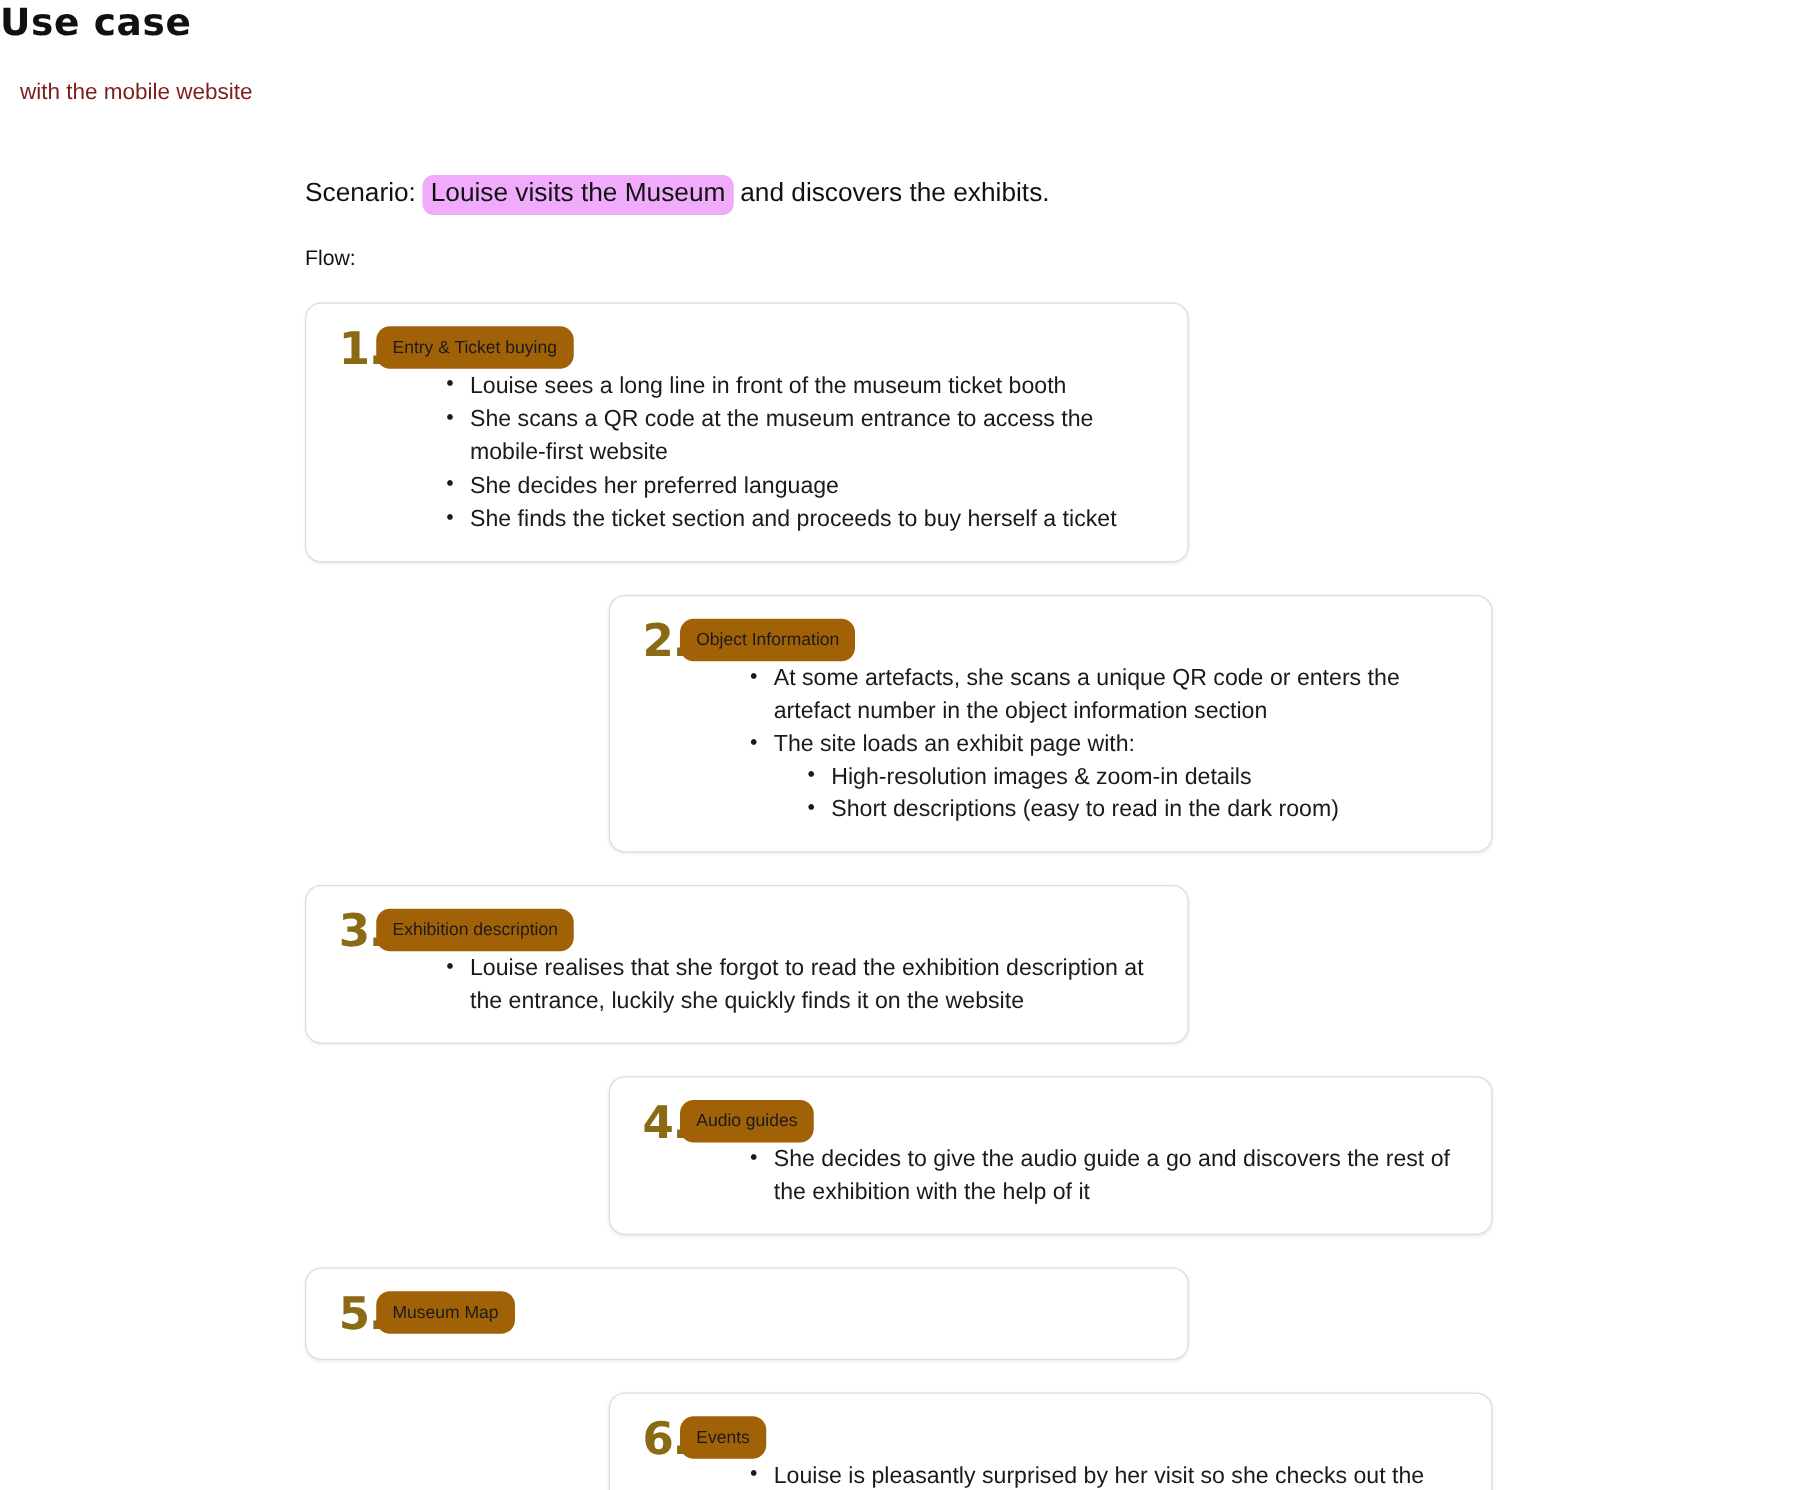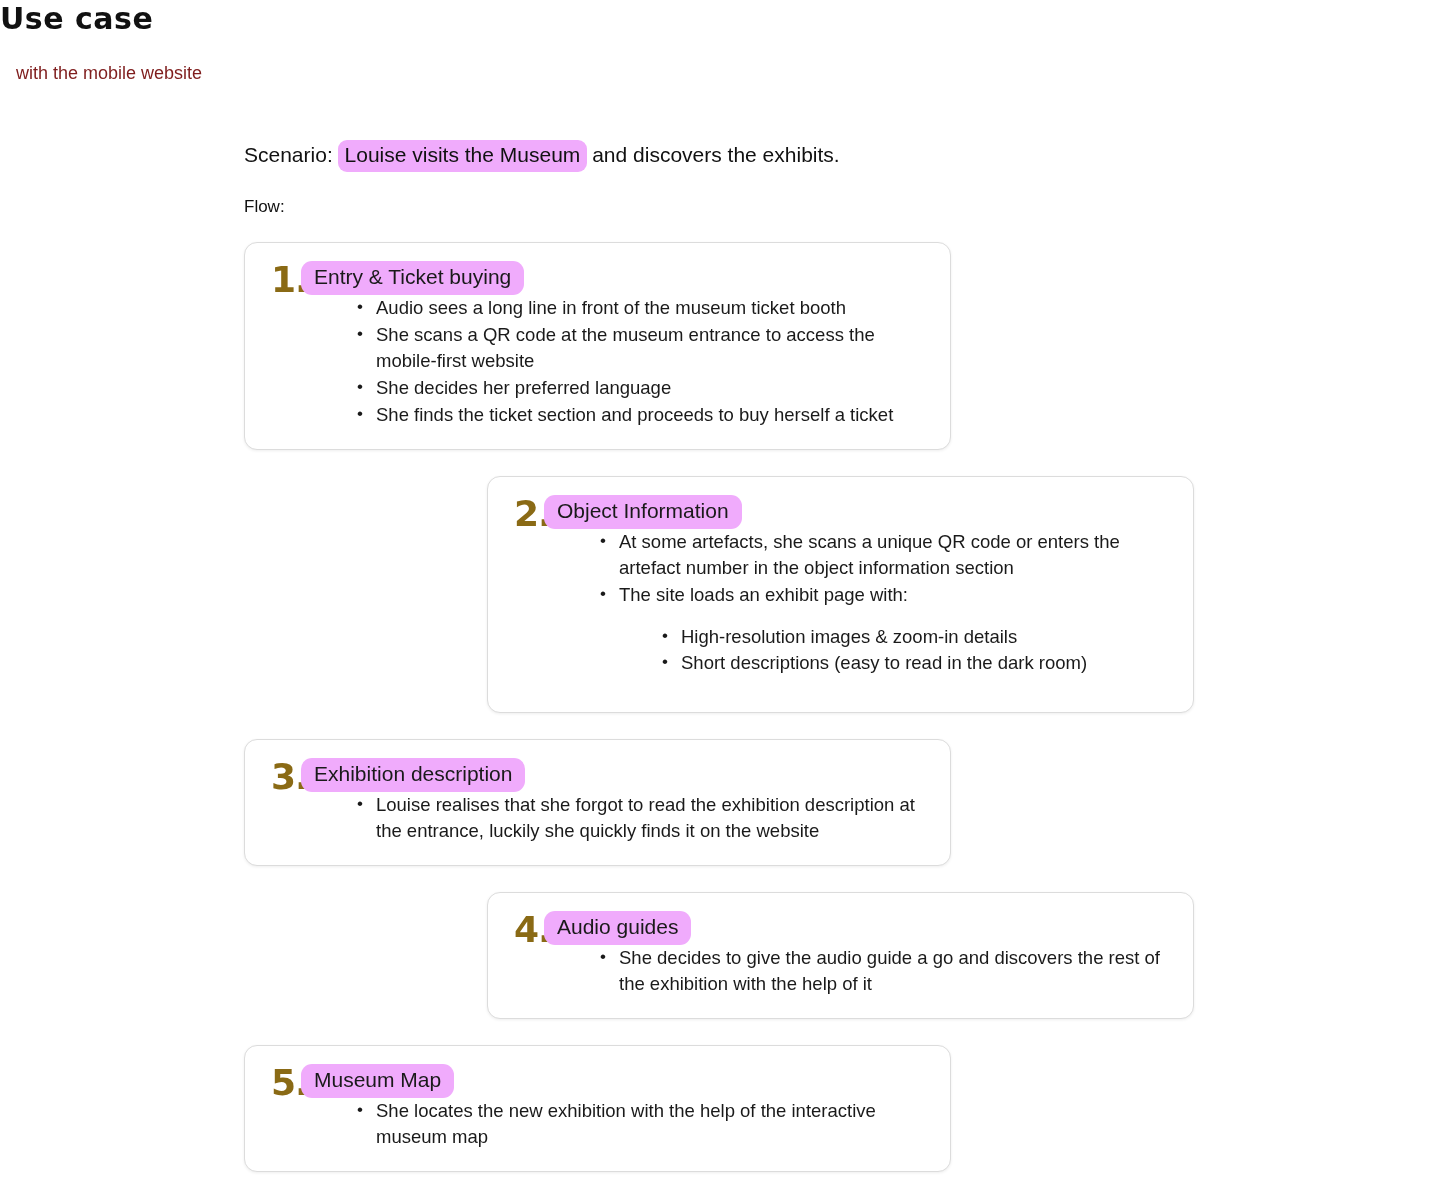--- a/index.html
+++ b/index.html
@@ -95,24 +95,24 @@
     font-weight: 700;
     color: #8a6a15;
     line-height: 34px;
     letter-spacing: -1px;
     z-index: 1;
   }
   .card-label {
     position: absolute;
     left: 30px;
     top: 0px;
-    background: #f0abfc;
+    background: #a16207;
     border-radius: 11px;
     padding: 5px 13px 7px 13px;
-    font-size: 21px;
+    font-size: 14px;
     line-height: 22px;
     color: #1a1a1a;
     z-index: 2;
     white-space: nowrap;
   }
 
   ul.bullets {
     list-style: none;
     margin: 0;
     padding: 0 0 0 86px;
@@ -128,21 +128,21 @@
   ul.bullets > li::before {
     content: "\2022";
     position: absolute;
     left: 0;
     top: -1px;
     font-size: 17px;
     color: #1a1a1a;
   }
   ul.sub {
     list-style: none;
-    margin: 16px;
+    margin: 0;
     padding: 0 0 0 27px;
   }
   ul.sub > li {
     position: relative;
     font-size: 18.5px;
     line-height: 26px;
     color: #1a1a1a;
     padding-left: 19px;
   }
   ul.sub > li::before {
@@ -167,21 +167,21 @@
   <div class="flow-label">Flow:</div>
 </div>
 
 <div class="flow" id="flow-container">
     <div class="card left">
       <div class="card-head">
         <div class="card-number">1.</div>
         <div class="card-label">Entry &amp; Ticket buying</div>
       </div>
       <ul class="bullets">
-        <li><span>Audio sees a long line in front of the museum ticket booth</span></li>
+        <li><span>Louise sees a long line in front of the museum ticket booth</span></li>
         <li><span>She scans a QR code at the museum entrance to access the mobile-first website</span></li>
         <li><span>She decides her preferred language</span></li>
         <li><span>She finds the ticket section and proceeds to buy herself a ticket</span></li>
       </ul>
     </div>
     <div class="card right">
       <div class="card-head">
         <div class="card-number">2.</div>
         <div class="card-label">Object Information</div>
       </div>
@@ -209,23 +209,20 @@
       </div>
       <ul class="bullets">
         <li><span>She decides to give the audio guide a go and discovers the rest of the exhibition with the help of it</span></li>
       </ul>
     </div>
     <div class="card left">
       <div class="card-head">
         <div class="card-number">5.</div>
         <div class="card-label">Museum Map</div>
       </div>
-      <ul class="bullets">
-        <li><span>She locates the new exhibition with the help of the interactive museum map</span></li>
-      </ul>
     </div>
     <div class="card right">
       <div class="card-head">
         <div class="card-number">6.</div>
         <div class="card-label">Events</div>
       </div>
       <ul class="bullets">
         <li><span>Louise is pleasantly surprised by her visit so she checks out the event section</span></li>
       </ul>
     </div>

